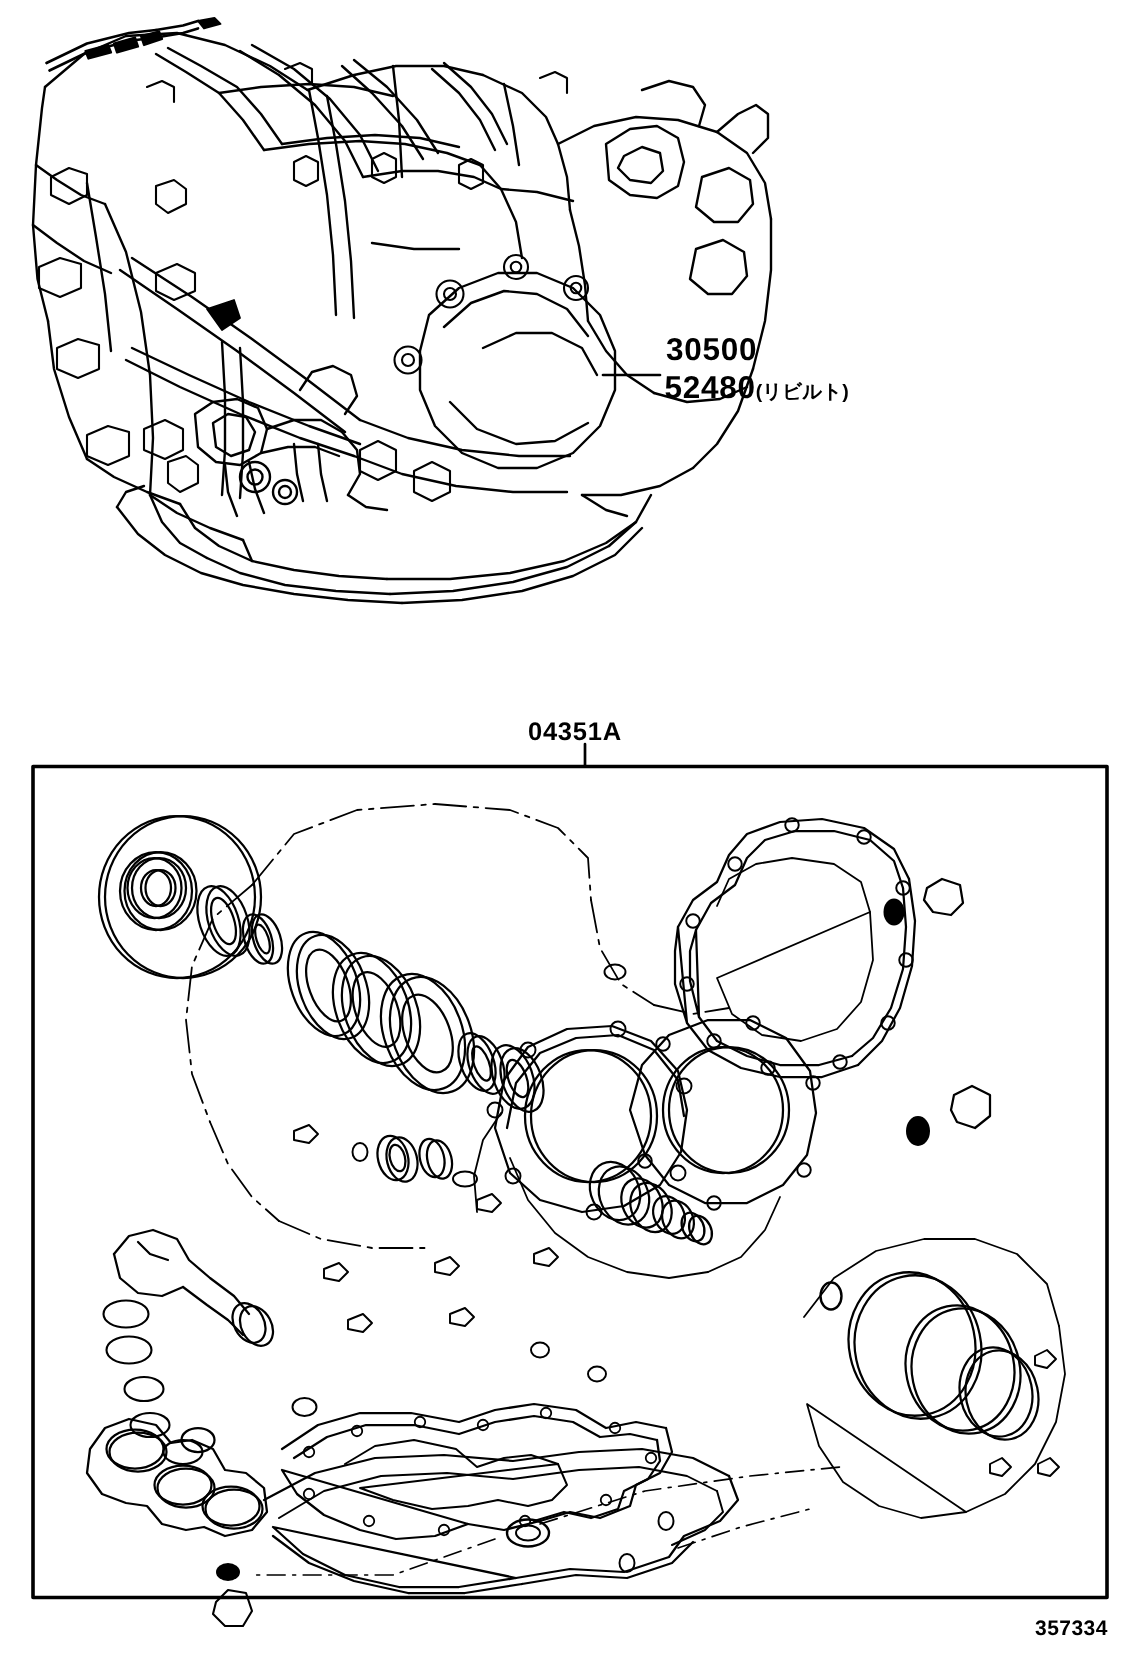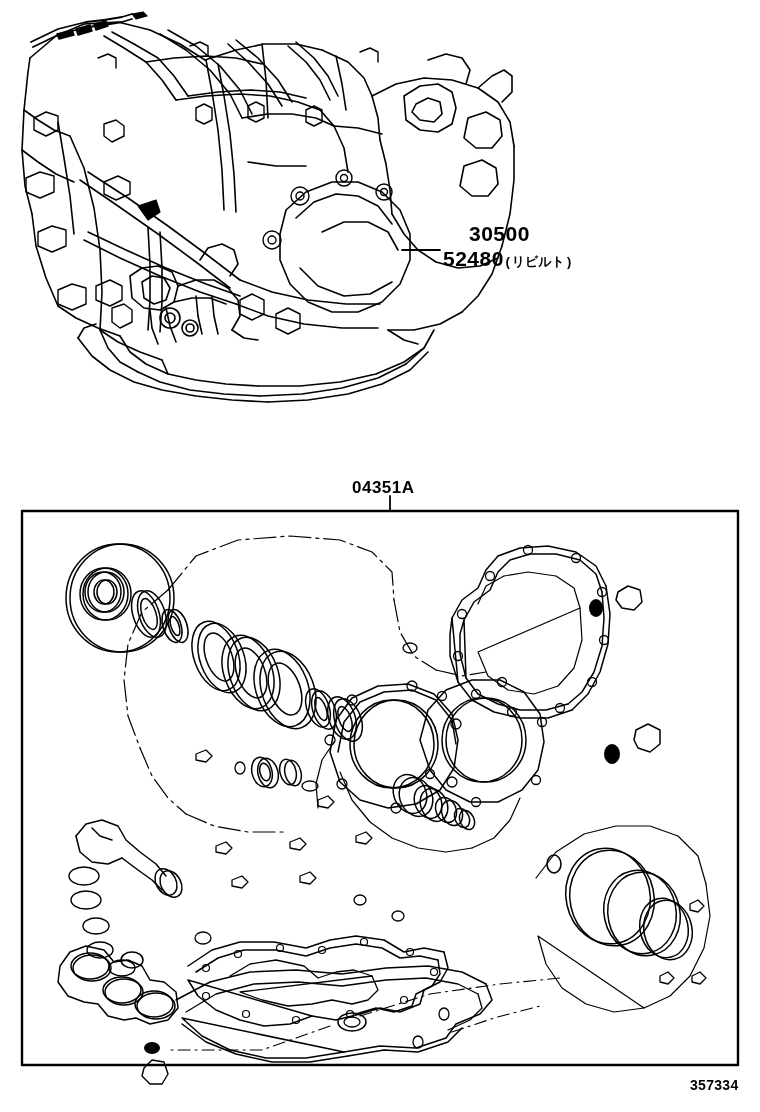--- a/index.html
+++ b/index.html
@@ -28,35 +28,34 @@
     height: 1112px;
   }
   .label {
     position: absolute;
     color: #000000;
     white-space: nowrap;
     font-weight: bold;
     letter-spacing: 0.5px;
   }
   #label-30500 {
-    left: 469px;
+    left: 444px;
     top: 222px;
     font-size: 21px;
     text-align: center;
   }
   #label-30130-wrap {
     left: 443px;
     top: 247px;
     font-size: 21px;
   }
   #label-30130-note {
     font-size: 13px;
     font-weight: bold;
     letter-spacing: 0;
-    font-family: Liberation Mono, monospace;
   }
   #label-04351a {
     left: 352px;
     top: 478px;
     font-size: 17px;
     text-align: center;
   }
   #figure-number {
     left: 690px;
     top: 1077px;

